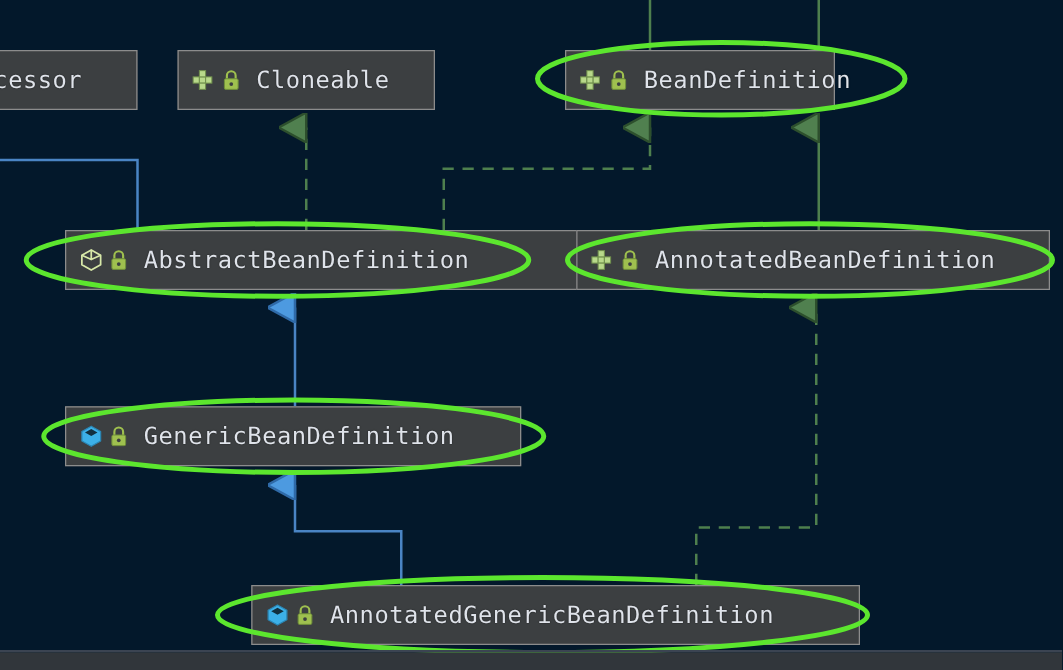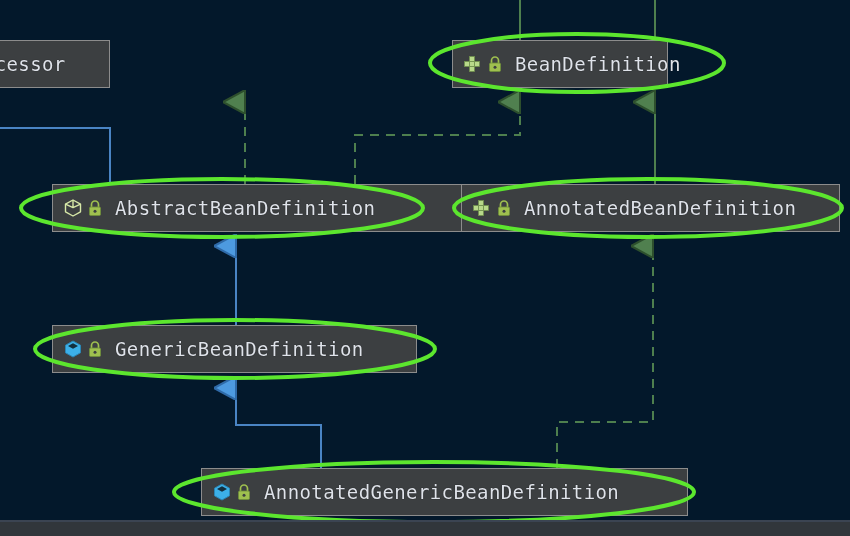--- a/index.html
+++ b/index.html
@@ -120,20 +120,37 @@
 
     <path d="M557,468 L557,422 L653,422 L653,246" stroke="#4e7f4e" stroke-width="2" fill="none" stroke-dasharray="9,7" marker-end="url(#mk-hollow)"></path>
 
     <path d="M110,184 L110,128 L-10,128" stroke="#4a84c4" stroke-width="2" fill="none"></path>
   </svg>
 
   <div class="node" style="left:-40px; top:40px; width:150px;">
     <span class="node-label">Accessor</span>
   </div>
 
+  <div class="node" style="left:142px; top:40px; width:206px;">
+    <svg class="node-icon" viewBox="0 0 20 20">
+      <g fill="#b8d98a" stroke="#6f8f4c" stroke-width="0.8">
+        <rect x="1.5" y="7.5" width="5" height="5"></rect>
+        <rect x="6.5" y="7.5" width="5" height="5"></rect>
+        <rect x="11.5" y="7.5" width="5" height="5"></rect>
+        <rect x="6.5" y="2.5" width="5" height="5"></rect>
+        <rect x="6.5" y="12.5" width="5" height="5"></rect>
+      </g>
+    </svg>
+    <svg class="node-lock" viewBox="0 0 16 18">
+      <path d="M4.5,8 V5.5 a3.5,3.5 0 0 1 7,0 V8" fill="none" stroke="#9fc04f" stroke-width="1.7"></path>
+      <rect x="2.5" y="8" width="11" height="8.5" rx="1.2" fill="#9fc04f" stroke="#6f8f3a" stroke-width="0.8"></rect>
+      <circle cx="8" cy="12.2" r="1.5" fill="#3c3f41"></circle>
+    </svg>
+    <span class="node-label">Cloneable</span>
+  </div>
 
   <div class="node" style="left:452px; top:40px; width:216px;">
     <svg class="node-icon" viewBox="0 0 20 20">
       <g fill="#b8d98a" stroke="#6f8f4c" stroke-width="0.8">
         <rect x="1.5" y="7.5" width="5" height="5"></rect>
         <rect x="6.5" y="7.5" width="5" height="5"></rect>
         <rect x="11.5" y="7.5" width="5" height="5"></rect>
         <rect x="6.5" y="2.5" width="5" height="5"></rect>
         <rect x="6.5" y="12.5" width="5" height="5"></rect>
       </g>

